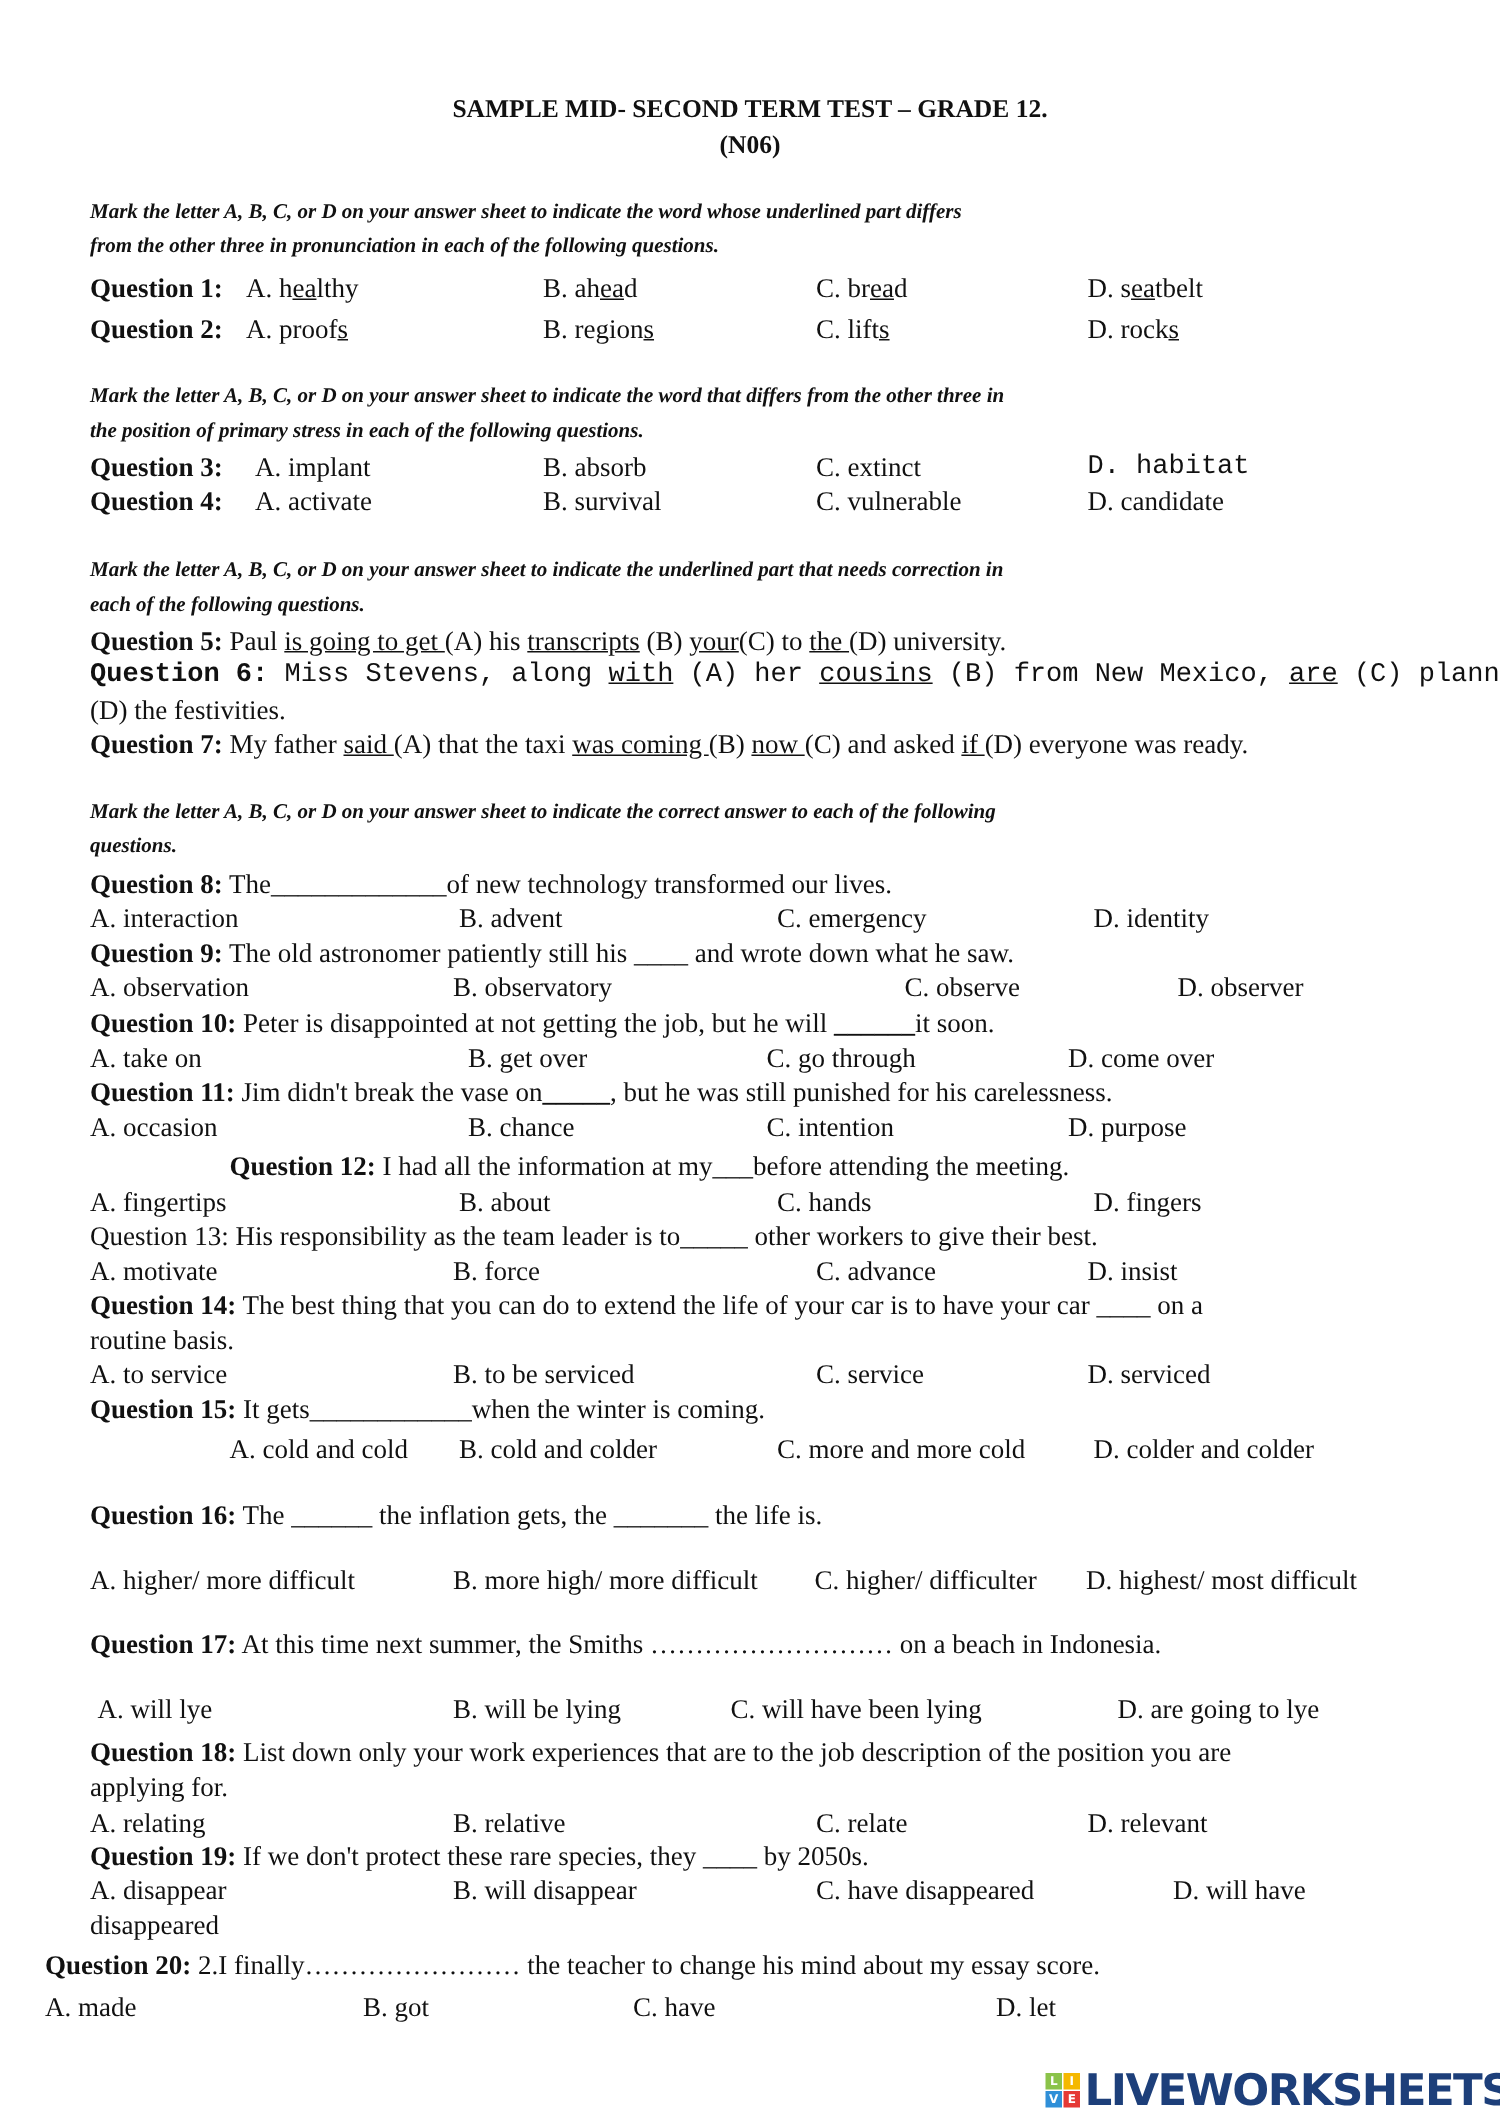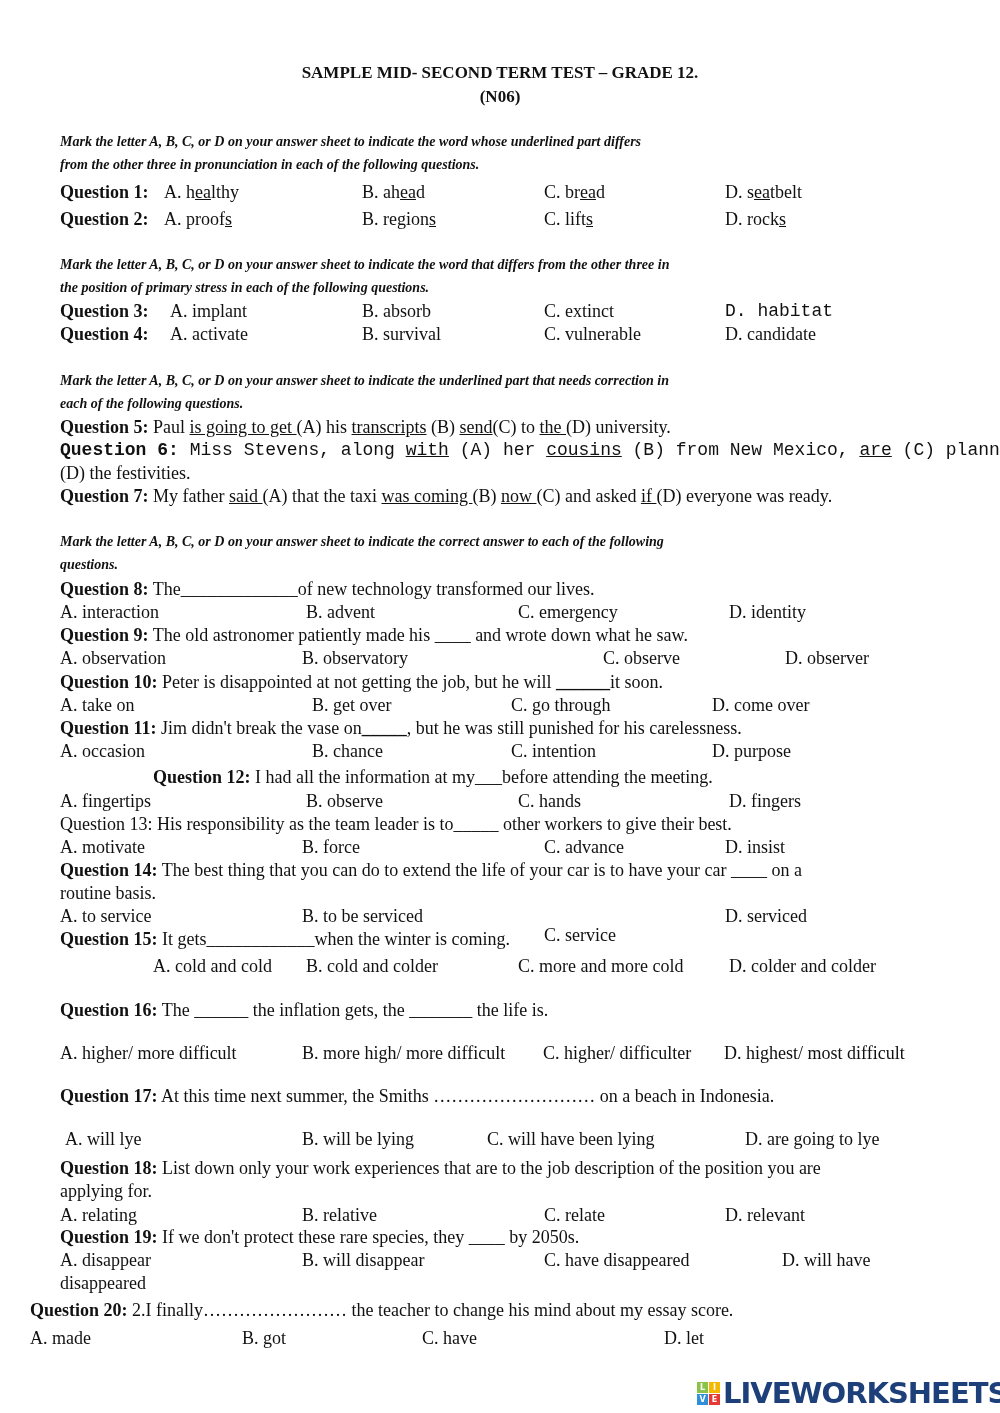--- a/index.html
+++ b/index.html
@@ -60,21 +60,21 @@
   <div class="abs q" style="left:362px; top:323px;">B. survival</div>
   <div class="abs q" style="left:544px; top:323px;">C. vulnerable</div>
   <div class="abs q" style="left:725px; top:323px;">D. candidate</div>
 </div>
 
 <div class="abs instr" style="left:60px; top:370px;">Mark the letter A, B, C, or D on your answer sheet to indicate the underlined part that needs correction in</div>
 <div class="abs instr" style="left:60px; top:393px;">each of the following questions.</div>
 
 <div class="abs q" style="left:60px; top:416px;">
   <span class="qlabel">Question 5:</span>
-  <span>Paul </span><span class="u">is going to get </span><span>(A) his </span><span class="u">transcripts</span><span> (B) </span><span class="u">send</span><span>(C) to </span><span class="u">the </span><span>(D) university.</span>
+  <span>Paul </span><span class="u">is going to get </span><span>(A) his </span><span class="u">transcripts</span><span> (B) </span><span class="u">your</span><span>(C) to </span><span class="u">the </span><span>(D) university.</span>
 </div>
 
 <div class="abs q" style="left:60px; top:439px;font-family:Liberation Mono, monospace;">
   <span class="qlabel">Question 6:</span>
   <span>Miss Stevens, along </span><span class="u">with</span><span> (A) her </span><span class="u">cousins</span><span> (B) from New Mexico, </span><span class="u">are</span><span> (C) planning </span><span class="u">to attend</span>
 </div>
 <div class="abs q" style="left:60px; top:462px;">(D) the festivities.</div>
 
 <div class="abs q" style="left:60px; top:485px;">
   <span class="qlabel">Question 7:</span>
@@ -86,21 +86,21 @@
 
 <div class="abs q" style="left:60px; top:578px;">
   <span class="qlabel">Question 8:</span> <span>The</span><span>_____________</span><span>of new technology transformed our lives.</span>
 </div>
 <div class="abs q" style="left:60px; top:601px;">A. interaction</div>
 <div class="abs q" style="left:306px; top:601px;">B. advent</div>
 <div class="abs q" style="left:518px; top:601px;">C. emergency</div>
 <div class="abs q" style="left:729px; top:601px;">D. identity</div>
 
 <div class="abs q" style="left:60px; top:624px;">
-  <span class="qlabel">Question 9:</span> <span>The old astronomer patiently made his ____ and wrote down what he saw.</span>
+  <span class="qlabel">Question 9:</span> <span>The old astronomer patiently still his ____ and wrote down what he saw.</span>
 </div>
 <div class="abs q" style="left:60px; top:647px;">A. observation</div>
 <div class="abs q" style="left:302px; top:647px;">B. observatory</div>
 <div class="abs q" style="left:603px; top:647px;">C. observe</div>
 <div class="abs q" style="left:785px; top:647px;">D. observer</div>
 
 <div class="abs q" style="left:60px; top:671px;">
   <span class="qlabel">Question 10:</span> <span>Peter is disappointed at not getting the job, but he will </span><span style="font-weight:bold;">______</span><span>it soon.</span>
 </div>
 <div class="abs q" style="left:60px; top:694px;">A. take on</div>
@@ -113,37 +113,37 @@
 </div>
 <div class="abs q" style="left:60px; top:740px;">A. occasion</div>
 <div class="abs q" style="left:312px; top:740px;">B. chance</div>
 <div class="abs q" style="left:511px; top:740px;">C. intention</div>
 <div class="abs q" style="left:712px; top:740px;">D. purpose</div>
 
 <div class="abs q" style="left:153px; top:766px;">
   <span class="qlabel">Question 12:</span> <span>I had all the information at my___before attending the meeting.</span>
 </div>
 <div class="abs q" style="left:60px; top:790px;">A. fingertips</div>
-<div class="abs q" style="left:306px; top:790px;">B. observe</div>
+<div class="abs q" style="left:306px; top:790px;">B. about</div>
 <div class="abs q" style="left:518px; top:790px;">C. hands</div>
 <div class="abs q" style="left:729px; top:790px;">D. fingers</div>
 
 <div class="abs q" style="left:60px; top:813px;">Question 13: His responsibility as the team leader is to_____ other workers to give their best.</div>
 <div class="abs q" style="left:60px; top:836px;">A. motivate</div>
 <div class="abs q" style="left:302px; top:836px;">B. force</div>
 <div class="abs q" style="left:544px; top:836px;">C. advance</div>
 <div class="abs q" style="left:725px; top:836px;">D. insist</div>
 
 <div class="abs q" style="left:60px; top:859px;text-align:right;">
   <span class="qlabel">Question 14:</span> <span>The best thing that you can do to extend the life of your car is to have your car ____ on a</span>
 </div>
 <div class="abs q" style="left:60px; top:882px;">routine basis.</div>
 <div class="abs q" style="left:60px; top:905px;">A. to service</div>
 <div class="abs q" style="left:302px; top:905px;">B. to be serviced</div>
-<div class="abs q" style="left:544px; top:905px;margin-top:19px;">C. service</div>
+<div class="abs q" style="left:544px; top:905px;">C. service</div>
 <div class="abs q" style="left:725px; top:905px;">D. serviced</div>
 
 <div class="abs q" style="left:60px; top:928px;">
   <span class="qlabel">Question 15:</span> <span>It gets____________when the winter is coming.</span>
 </div>
 <div class="abs q" style="left:153px; top:955px;">A. cold and cold</div>
 <div class="abs q" style="left:306px; top:955px;">B. cold and colder</div>
 <div class="abs q" style="left:518px; top:955px;">C. more and more cold</div>
 <div class="abs q" style="left:729px; top:955px;">D. colder and colder</div>
 

